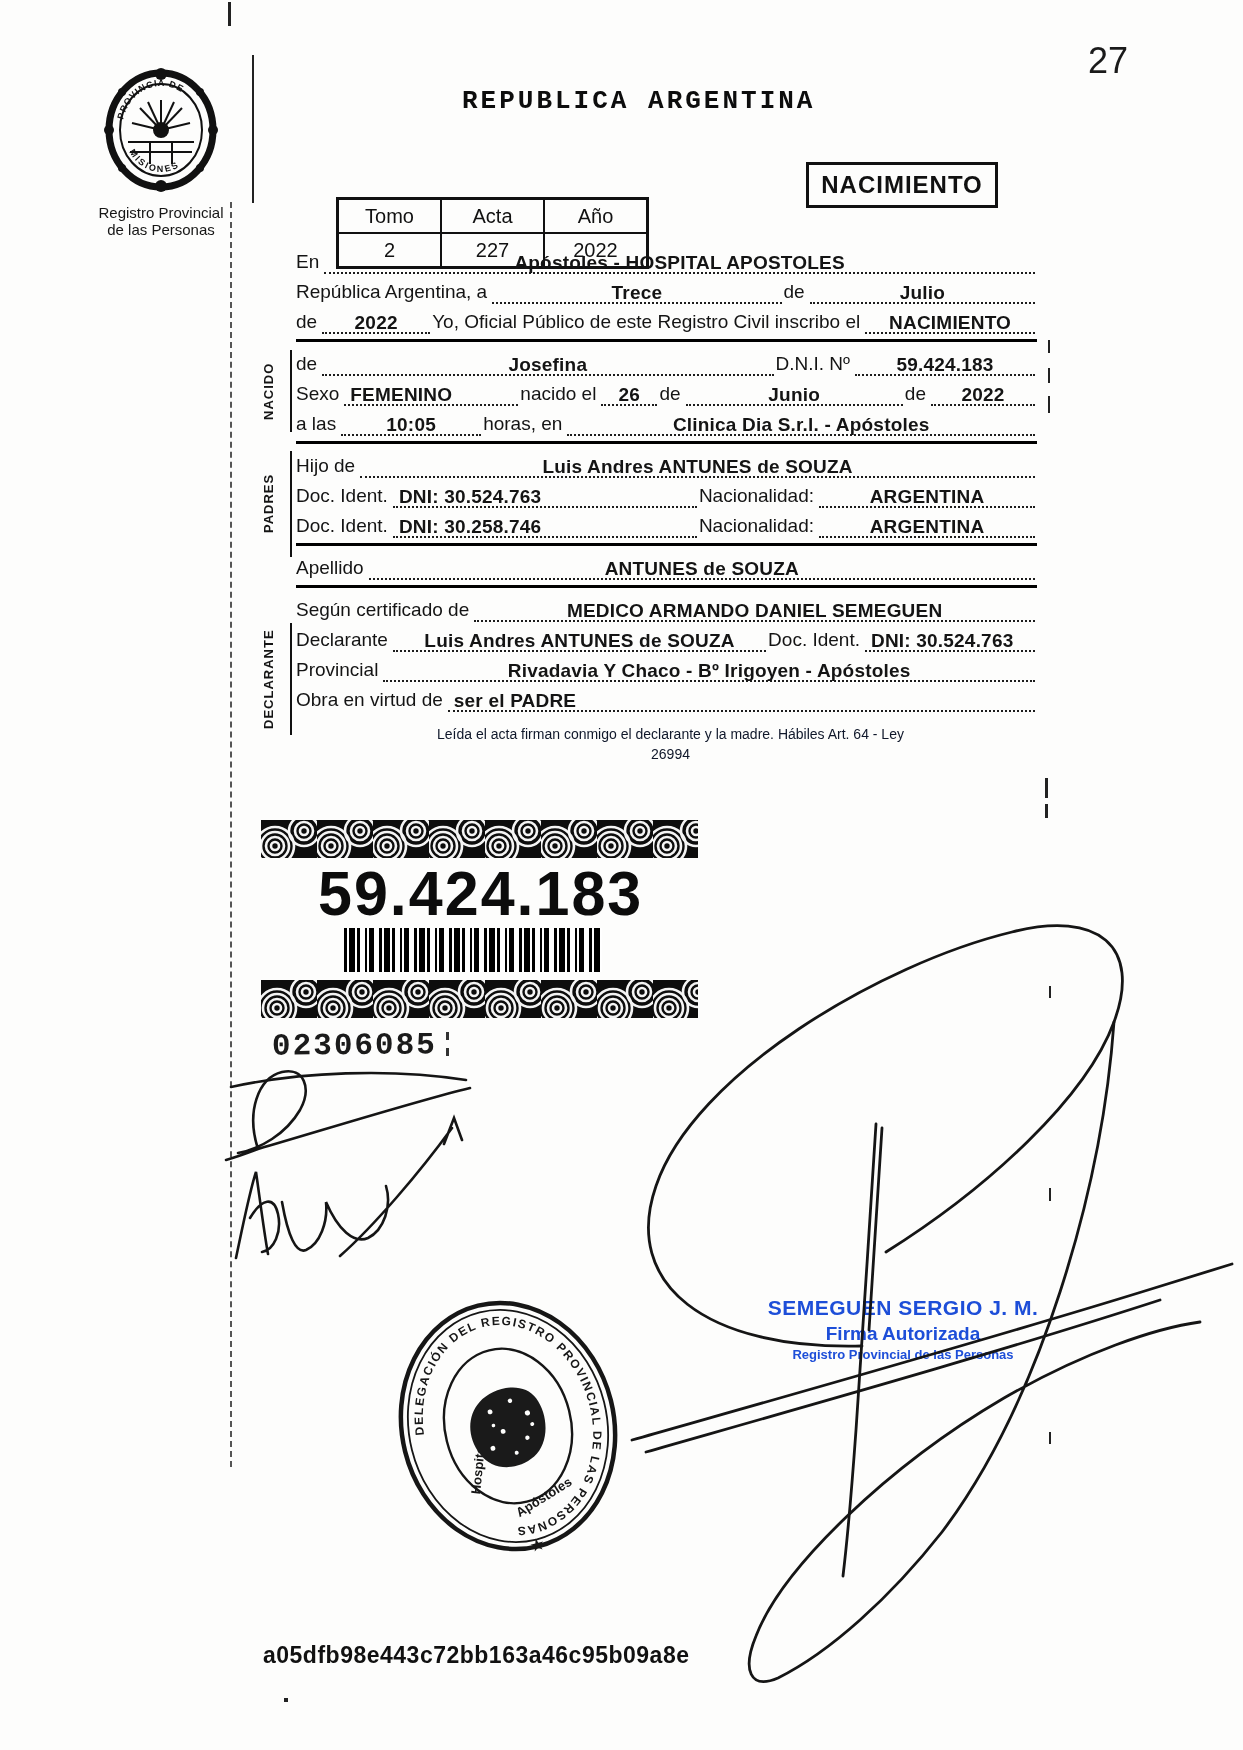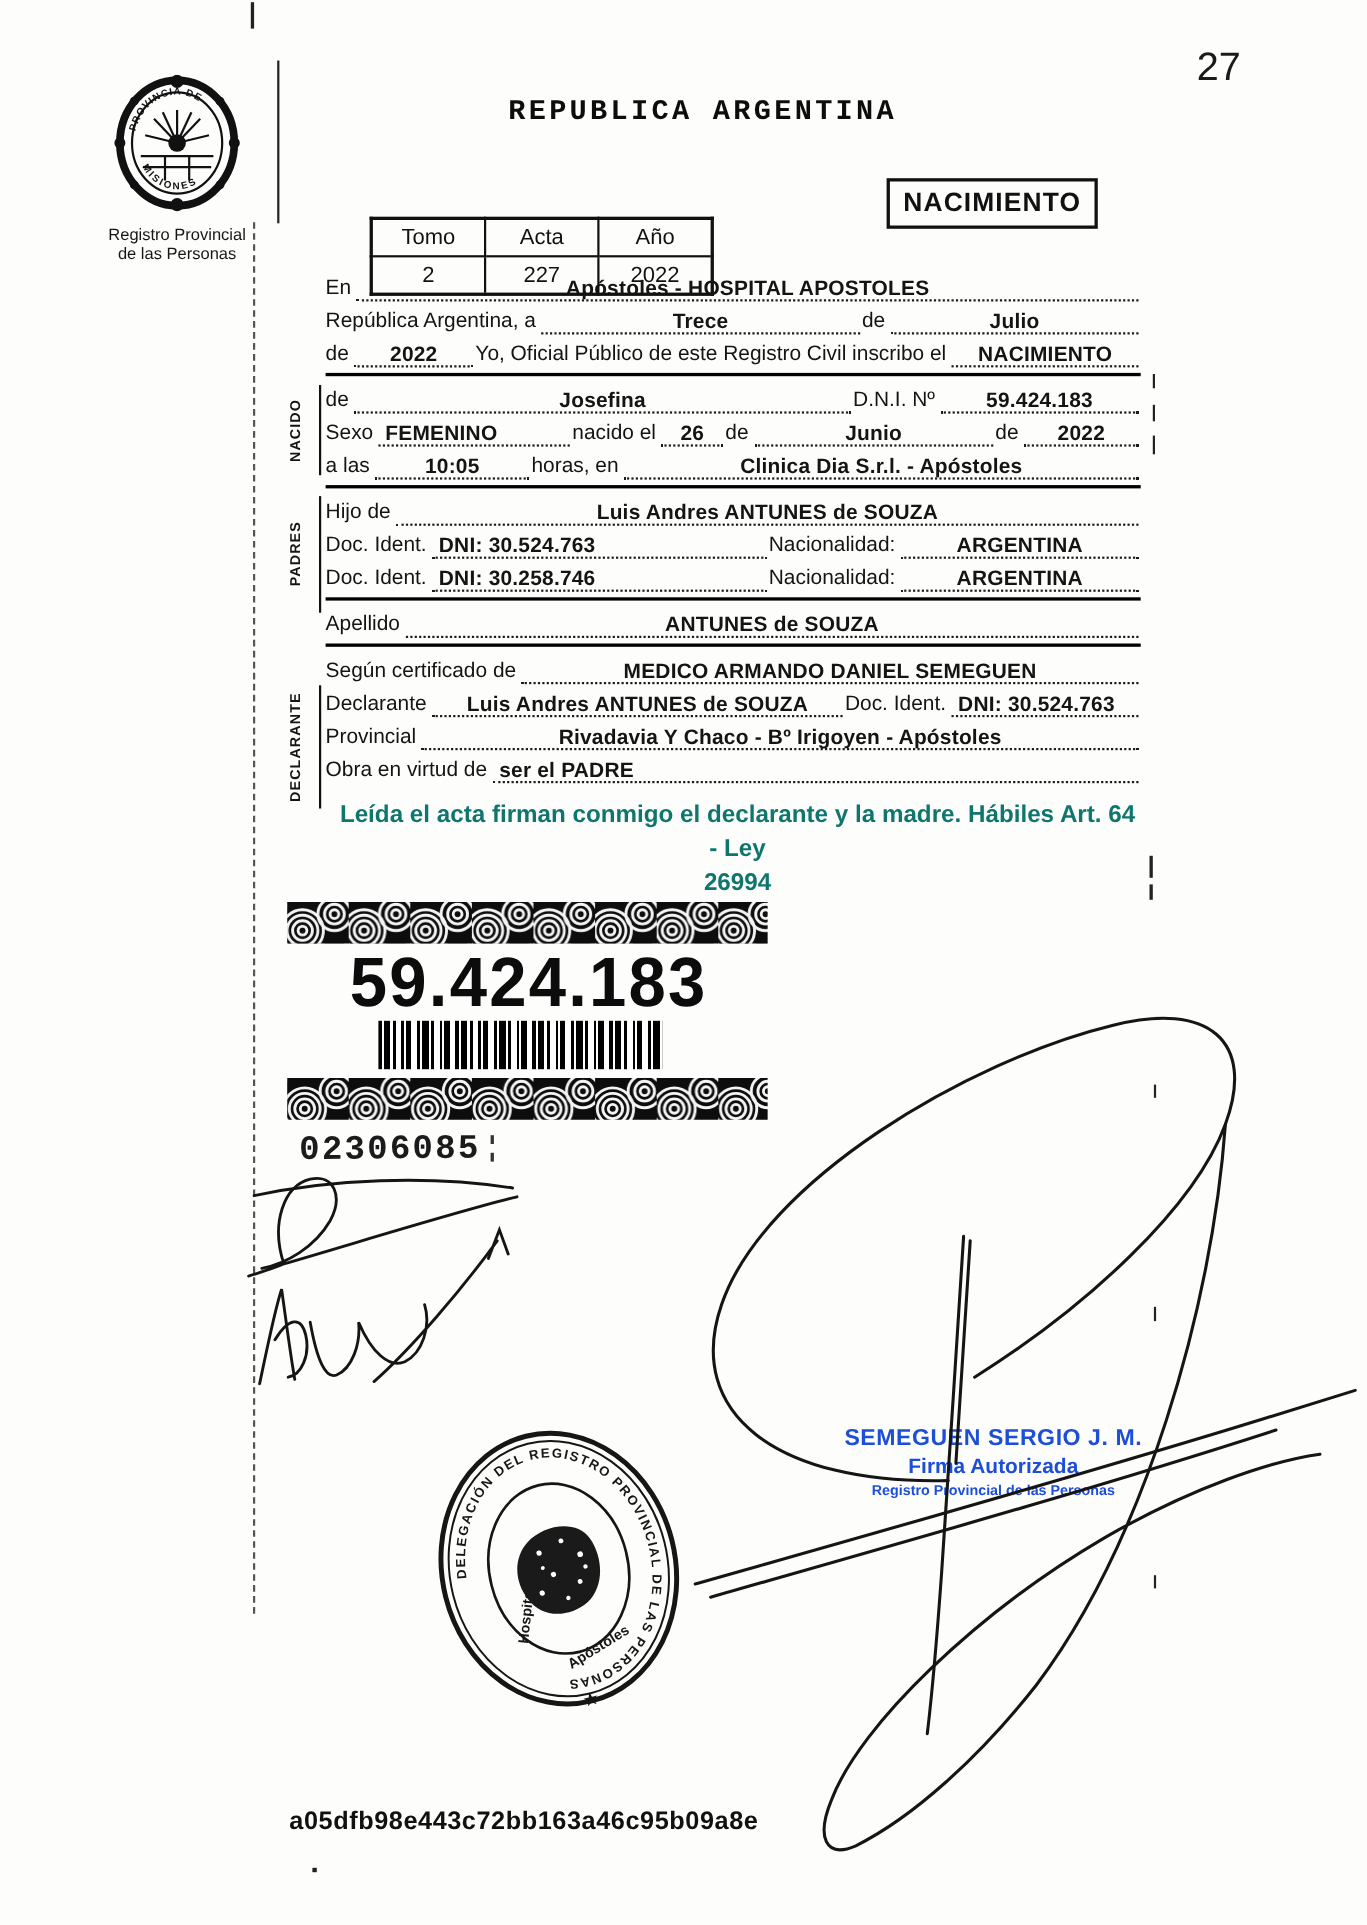--- a/index.html
+++ b/index.html
@@ -29,21 +29,21 @@
   
   .form{position:absolute;left:296px;top:244px;width:741px;text-align:center;}
   .row{display:flex;align-items:flex-end;height:30px;font-size:19px;white-space:nowrap;color:#141414;}
   .lbl{flex:0 0 auto;padding:0 3px 1px 0;}
   .fill{flex:1 1 0;display:flex;align-items:flex-end;justify-content:center;min-width:18px;
         border-bottom:2px dotted #1c1c1c;padding:0 6px 0 6px;margin:0 2px;line-height:1.02;}
   .fill.left{justify-content:flex-start;}
   .fill.fixed{flex:0 0 auto;}
   .val{font-weight:bold;letter-spacing:0.2px;}
   .sep{border-top:3px solid #000;margin:5px 0 4px 0;}
-  .closing{margin:13px 0 0 8px;font-size:22px;font-weight:bold;line-height:1.4;color:#0f766e;}
+  .closing{margin:13px 0 0 8px;font-size:14px;font-weight:normal;line-height:1.4;color:#0f172a;}
   
   .band{position:absolute;left:261px;width:437px;height:38px;}
   .dni-large{position:absolute;left:318px;top:858px;font-size:61px;font-weight:bold;
              letter-spacing:2px;color:#0c0c0c;transform:scaleY(1.04);}
   .barcode{position:absolute;left:344px;top:928px;width:258px;height:44px;
     background-image:repeating-linear-gradient(90deg,#000 0 3px,#fff 3px 5px,#000 5px 11px,
       #fff 11px 13px,#000 13px 16px,#fff 16px 21px,#000 21px 23px,#fff 23px 25px,
       #000 25px 30px,#fff 30px 35px);}
   .serial{position:absolute;left:272px;top:1028px;font-family:"Liberation Mono",monospace;
           font-weight:bold;font-size:31px;letter-spacing:2px;color:#1b1b1b;transform:rotate(-0.5deg);}

